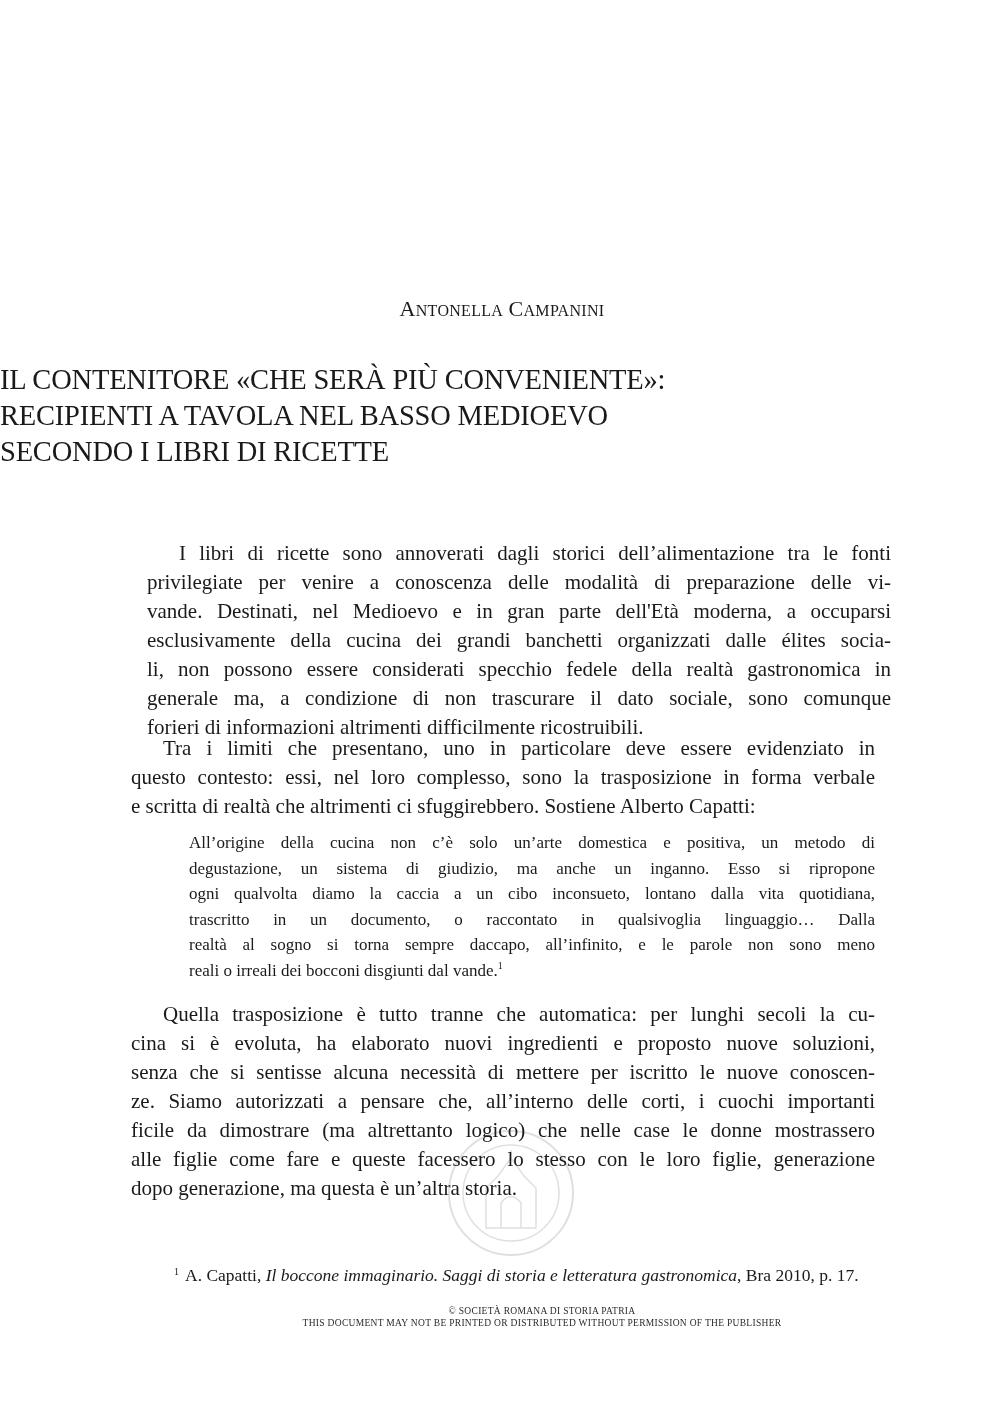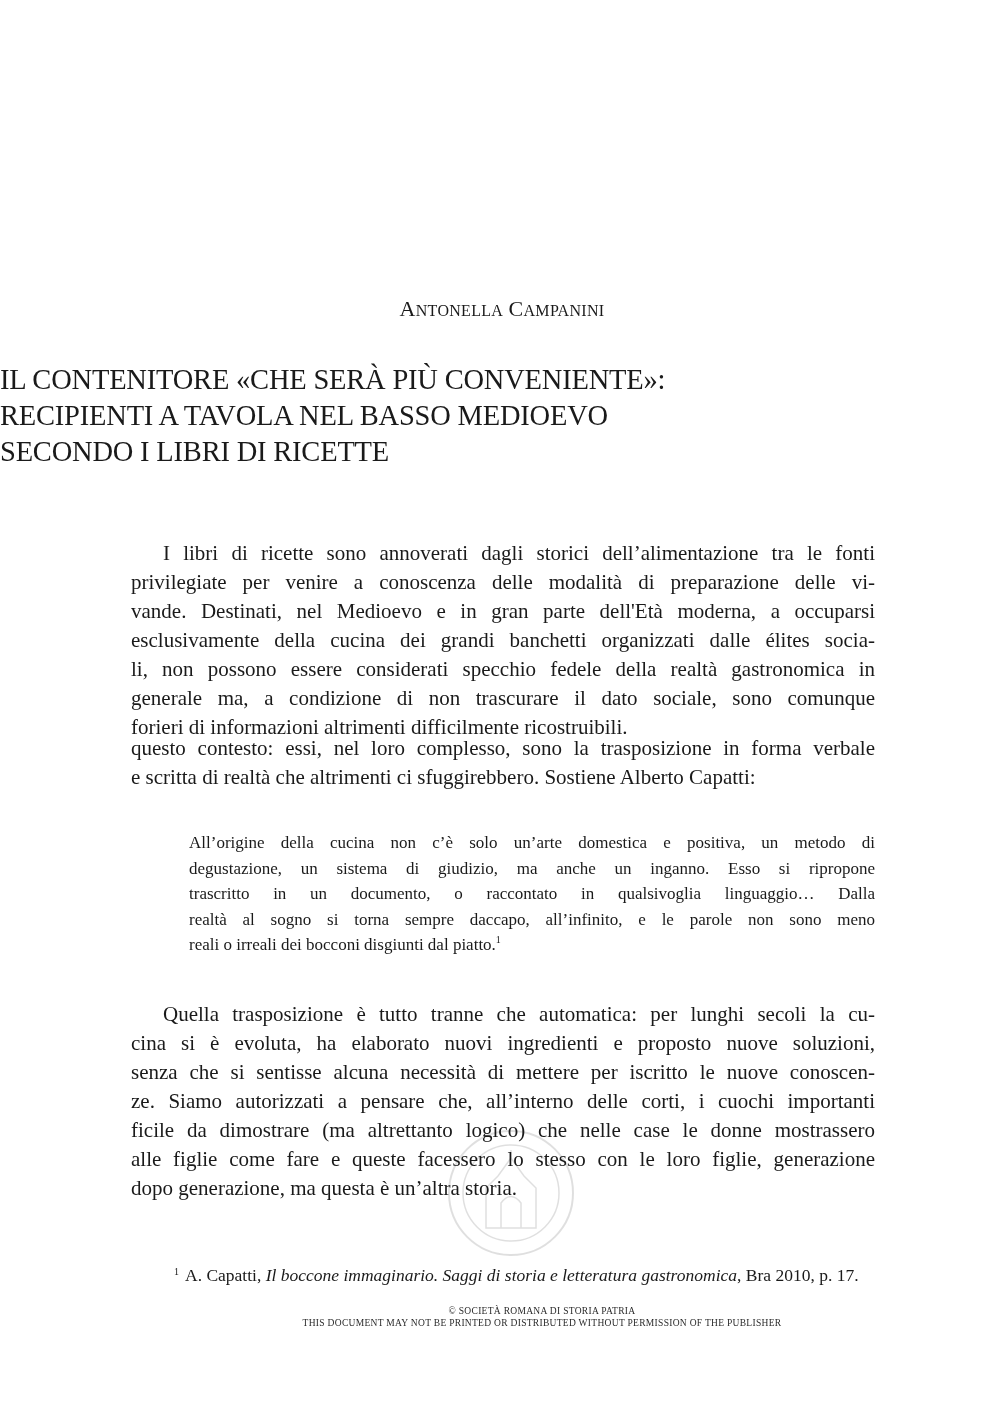--- a/index.html
+++ b/index.html
@@ -54,41 +54,43 @@
     <span class="cap">A</span><span class="sc">NTONELLA</span>
     <span class="cap">C</span><span class="sc">AMPANINI</span>
   </div>
 
   <div class="title">
     <div>IL CONTENITORE «CHE SERÀ PIÙ CONVENIENTE»:</div>
     <div>RECIPIENTI A TAVOLA NEL BASSO MEDIOEVO</div>
     <div>SECONDO I LIBRI DI RICETTE</div>
   </div>
 
-  <div class="body-block" style="top:539px;">
+  <div class="body-block" style="top:539px;margin-left:16px;">
     <div class="line indent">I libri di ricette sono annoverati dagli storici dell’alimentazione tra le fonti</div>
     <div class="line">privilegiate per venire a conoscenza delle modalità di preparazione delle vi-</div>
     <div class="line">vande. Destinati, nel Medioevo e in gran parte dell'Età moderna, a occuparsi</div>
     <div class="line">esclusivamente della cucina dei grandi banchetti organizzati dalle élites socia-</div>
     <div class="line">li, non possono essere considerati specchio fedele della realtà gastronomica in</div>
     <div class="line">generale ma, a condizione di non trascurare il dato sociale, sono comunque</div>
     <div class="line last">forieri di informazioni altrimenti difficilmente ricostruibili.</div>
   </div>
 
   <div class="body-block" style="top:734px;">
+    <div class="line indent">Tra i limiti che presentano, uno in particolare deve essere evidenziato in</div>
     <div class="line">questo contesto: essi, nel loro complesso, sono la trasposizione in forma verbale</div>
     <div class="line last">e scritta di realtà che altrimenti ci sfuggirebbero. Sostiene Alberto Capatti:</div>
   </div>
 
   <div class="quote" style="top:830px;">
     <div class="line">All’origine della cucina non c’è solo un’arte domestica e positiva, un metodo di</div>
     <div class="line">degustazione, un sistema di giudizio, ma anche un inganno. Esso si ripropone</div>
+    <div class="line">ogni qualvolta diamo la caccia a un cibo inconsueto, lontano dalla vita quotidiana,</div>
     <div class="line">trascritto in un documento, o raccontato in qualsivoglia linguaggio… Dalla</div>
     <div class="line">realtà al sogno si torna sempre daccapo, all’infinito, e le parole non sono meno</div>
-    <div class="line last"><span>reali o irreali dei bocconi disgiunti dal piatto.</span><sup class="fnref">1</sup></div>
+    <div class="line last"><span>reali o irreali dei bocconi disgiunti dal vande.</span><sup class="fnref">1</sup></div>
   </div>
 
   <div class="body-block" style="top:1000px;">
     <div class="line indent">Quella trasposizione è tutto tranne che automatica: per lunghi secoli la cu-</div>
     <div class="line">cina si è evoluta, ha elaborato nuovi ingredienti e proposto nuove soluzioni,</div>
     <div class="line">senza che si sentisse alcuna necessità di mettere per iscritto le nuove conoscen-</div>
     <div class="line">ze. Siamo autorizzati a pensare che, all’interno delle corti, i cuochi importanti</div>
     <div class="line">ficile da dimostrare (ma altrettanto logico) che nelle case le donne mostrassero</div>
     <div class="line">alle figlie come fare e queste facessero lo stesso con le loro figlie, generazione</div>
     <div class="line last">dopo generazione, ma questa è un’altra storia.</div>

